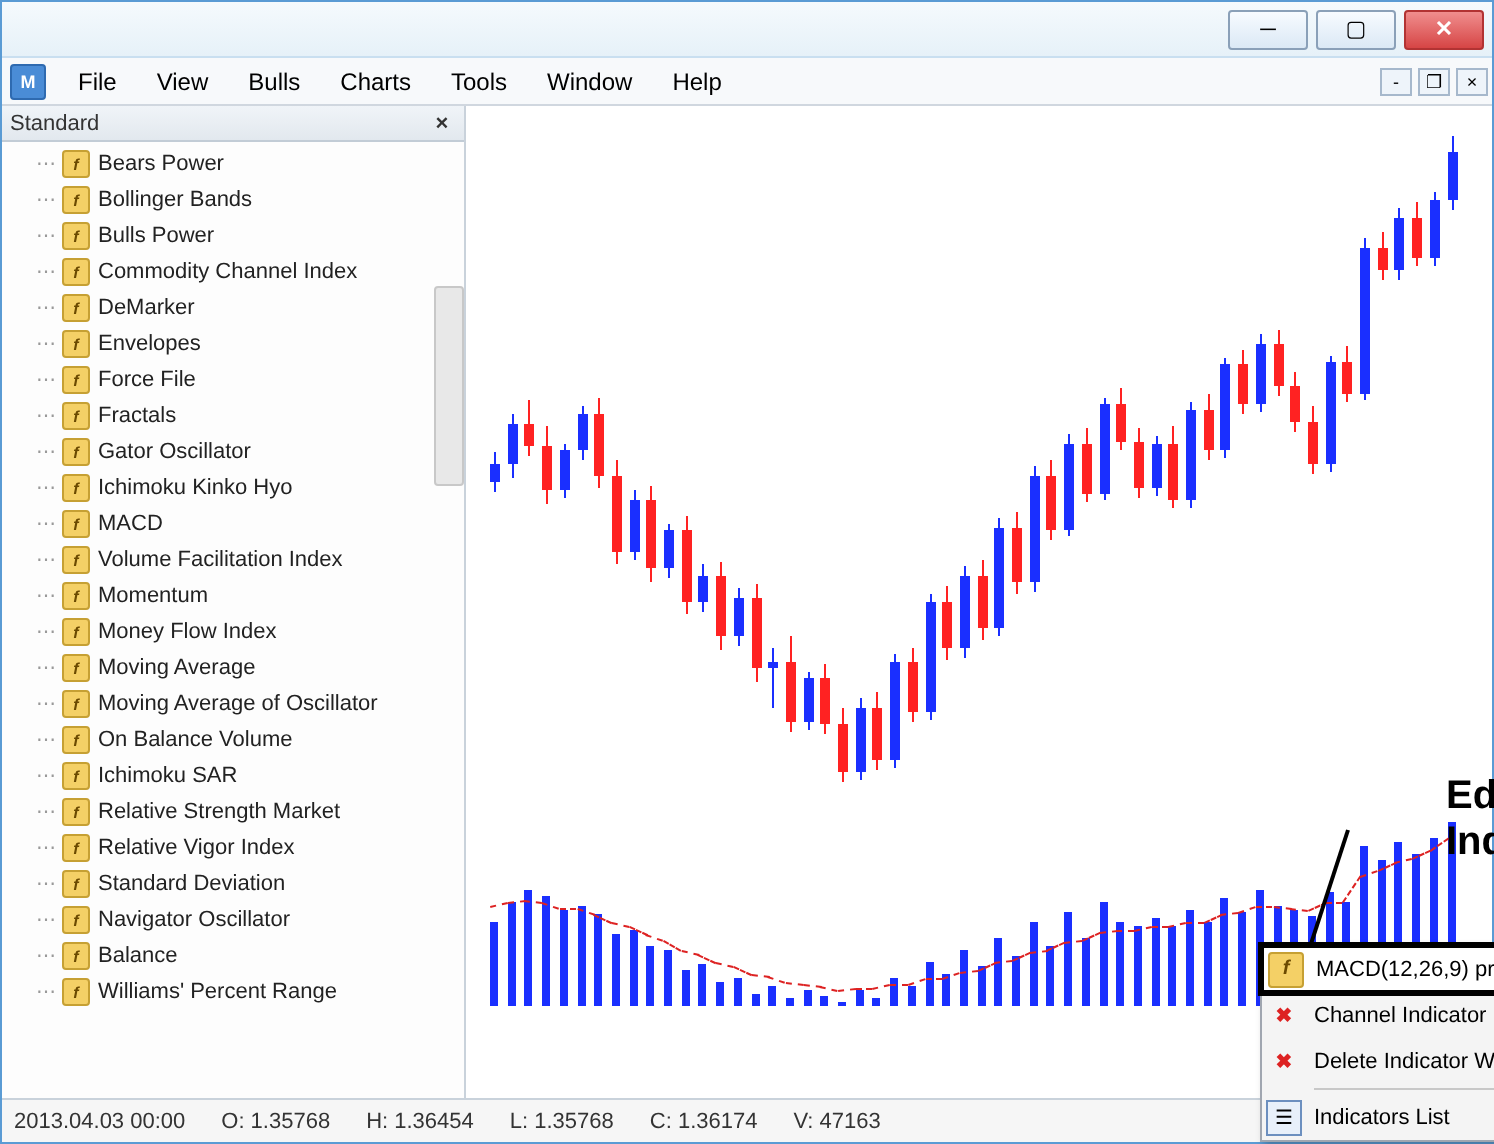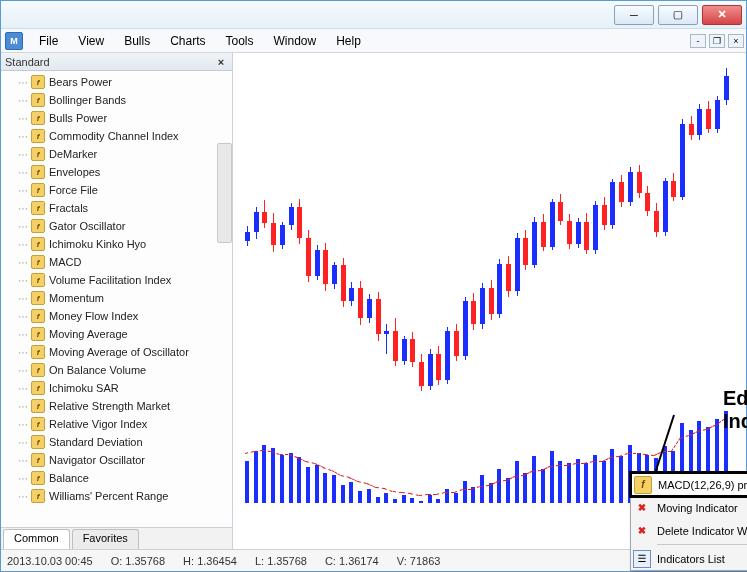--- a/index.html
+++ b/index.html
@@ -204,24 +204,20 @@
             <span class="tree-dots">⋯</span>
             <span class="tree-icon">f</span>
             <span class="tree-label">Balance</span>
           </div>
           <div class="tree-row">
             <span class="tree-dots">⋯</span>
             <span class="tree-icon">f</span>
             <span class="tree-label">Williams' Percent Range</span>
           </div>
         </div>
-      <div class="nav-tabs">
-        <div class="nav-tab active">Common</div>
-        <div class="nav-tab">Favorites</div>
-      </div>
     </div>
 
     <div class="chart-area">
       <div class="candles" id="candles">
           <div class="candle c-blue" style="left: 12px;">
             <div class="wick" style="top:172.87096774193512px;height:20.22580645161304px"></div>
             <div class="body" style="top:179.25806451612917px;height:8.516129032258306px"></div>
           </div>
           <div class="candle c-blue" style="left: 20.7px;">
             <div class="wick" style="top:154.2419354838715px;height:31.403225806450507px"></div>
@@ -561,44 +557,44 @@
       <div class="annotation">Edit Indicator</div>
       <div class="anno-line"></div>
 
       <div class="ctx-menu">
         <div class="ctx-row hl">
           <span class="ctx-icon props">f</span>
           <span>MACD(12,26,9) properties...</span>
         </div>
         <div class="ctx-row">
           <span class="ctx-icon delete">✖</span>
-          <span>Moving Indicator</span>
+          <span>Channel Indicator</span>
         </div>
         <div class="ctx-row">
           <span class="ctx-icon delete">✖</span>
           <span>Delete Indicator Window</span>
         </div>
         <div class="ctx-sep"></div>
         <div class="ctx-row">
           <span class="ctx-icon list">☰</span>
           <span>Indicators List</span>
 
         </div>
       </div>
     </div>
 
   </div>
 
   <div class="statusbar">
-    <span class="sb-field">2013.10.03 00:45</span>
+    <span class="sb-field">2013.04.03 00:00</span>
     <span class="sb-field">O: 1.35768</span>
     <span class="sb-field">H: 1.36454</span>
     <span class="sb-field">L: 1.35768</span>
     <span class="sb-field">C: 1.36174</span>
-    <span class="sb-field">V: 71863</span>
+    <span class="sb-field">V: 47163</span>
     <span class="sb-spacer"></span>
     <div class="sb-mini-chart">
       <span style="height:4px"></span>
         <span style="height:6px"></span>
         <span style="height:8px"></span>
         <span style="height:10px"></span>
         <span style="height:12px"></span>
       <span class="r" style="height:4px"></span>
         <span class="r" style="height:6px"></span>
         <span class="r" style="height:8px"></span>

